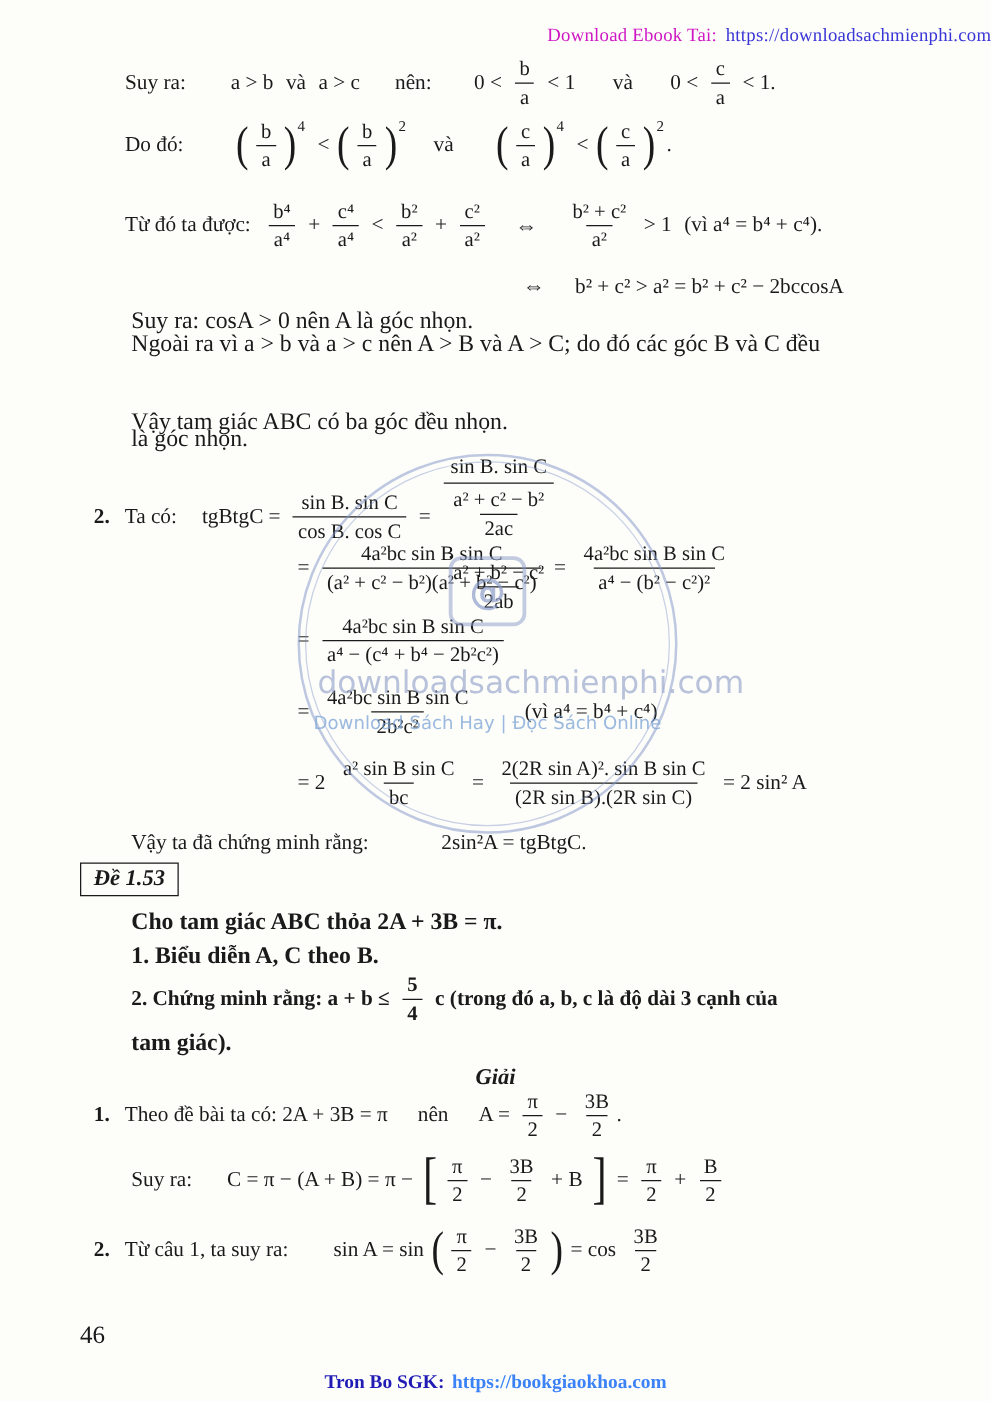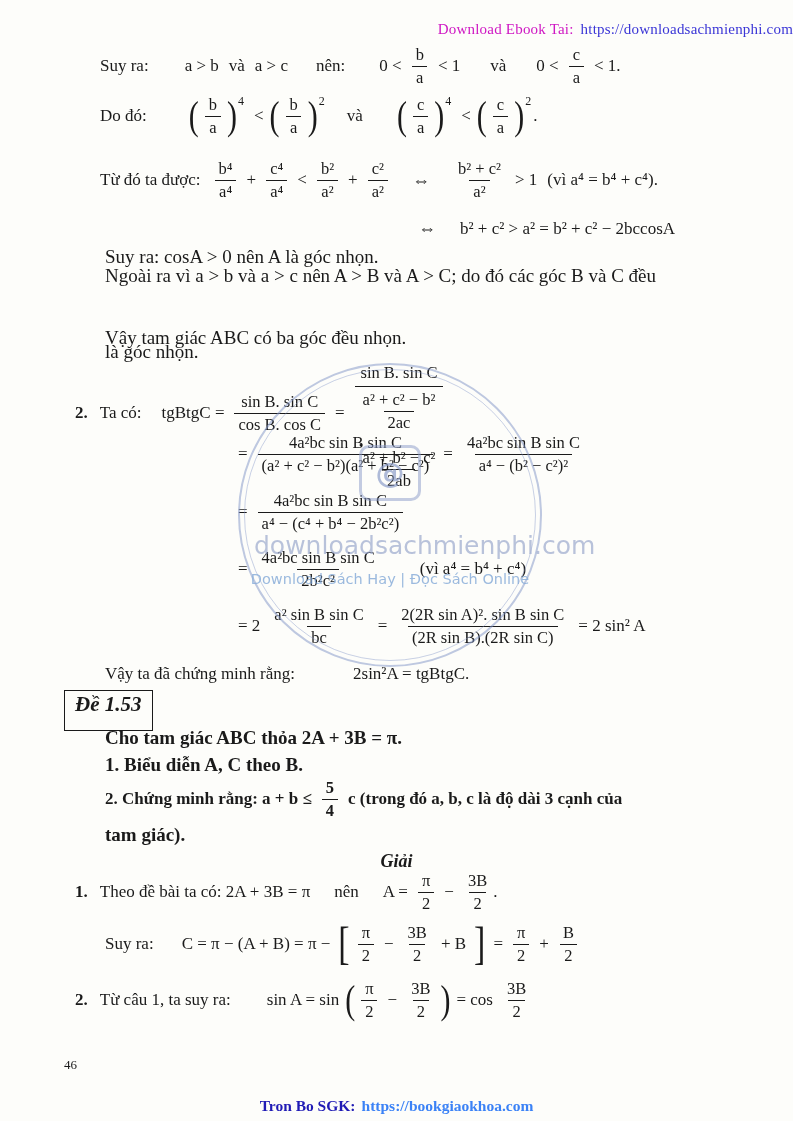--- a/index.html
+++ b/index.html
@@ -16,24 +16,24 @@
   .frac>.den{padding:2px 4px 0;border-top:1.4px solid #1a1a1a;}
   .denrow{display:flex !important;flex-direction:column;align-items:flex-start;column-gap:6px;}
   .eqh>.num{display:flex;align-items:flex-end;justify-content:center;min-height:46px;padding-bottom:4px;}
   .eqh>.den{min-height:46px;padding-top:4px;}
   .exp{position:relative;top:-15px;font-size:12px;margin-left:-5px;}
   .bigp{font-size:30px;line-height:1;transform:scaleY(1.3);margin:0 -4px;}
   .bigb{font-size:34px;line-height:1;transform:scaleY(1.35);margin:0 -2px;}
   .para{font-size:19px;z-index:1;}
   .bold{font-weight:bold;}
   .itemnum{font-weight:bold;margin-right:2px;}
-  .de-box{border:1.8px solid #1a1a1a;display:inline-block;padding:1px 10px 13px;
-          font-weight:bold;font-style:italic;font-size:21px;z-index:1;}
+  .de-box{border:1.8px solid #1a1a1a;display:inline-block;padding:1px 10px 3px;
+          font-weight:bold;font-style:italic;font-size:18px;z-index:1;}
   .giai{left:0;width:100%;text-align:center;font-weight:bold;font-style:italic;font-size:18px;z-index:1;}
-  .pageno{font-size:13px;z-index:1;}
+  .pageno{font-size:20px;z-index:1;}
   .footer{left:0;width:100%;text-align:center;font-size:15.5px;font-weight:bold;color:#201bb5;z-index:2;}
   .ftr-url{color:#3b82f6;margin-left:6px;text-decoration:none;cursor:pointer;}
   
   .L1{top:46px;left:100px;}
   .L2{top:96px;left:100px;}
   .L3{top:160px;left:100px;}
   .L4{top:218px;left:418px;}
   .P1{top:246px;left:105px;}
   .P2{top:265px;left:105px;}
   .P2b{top:316px;left:105px;margin-top:25px;}

